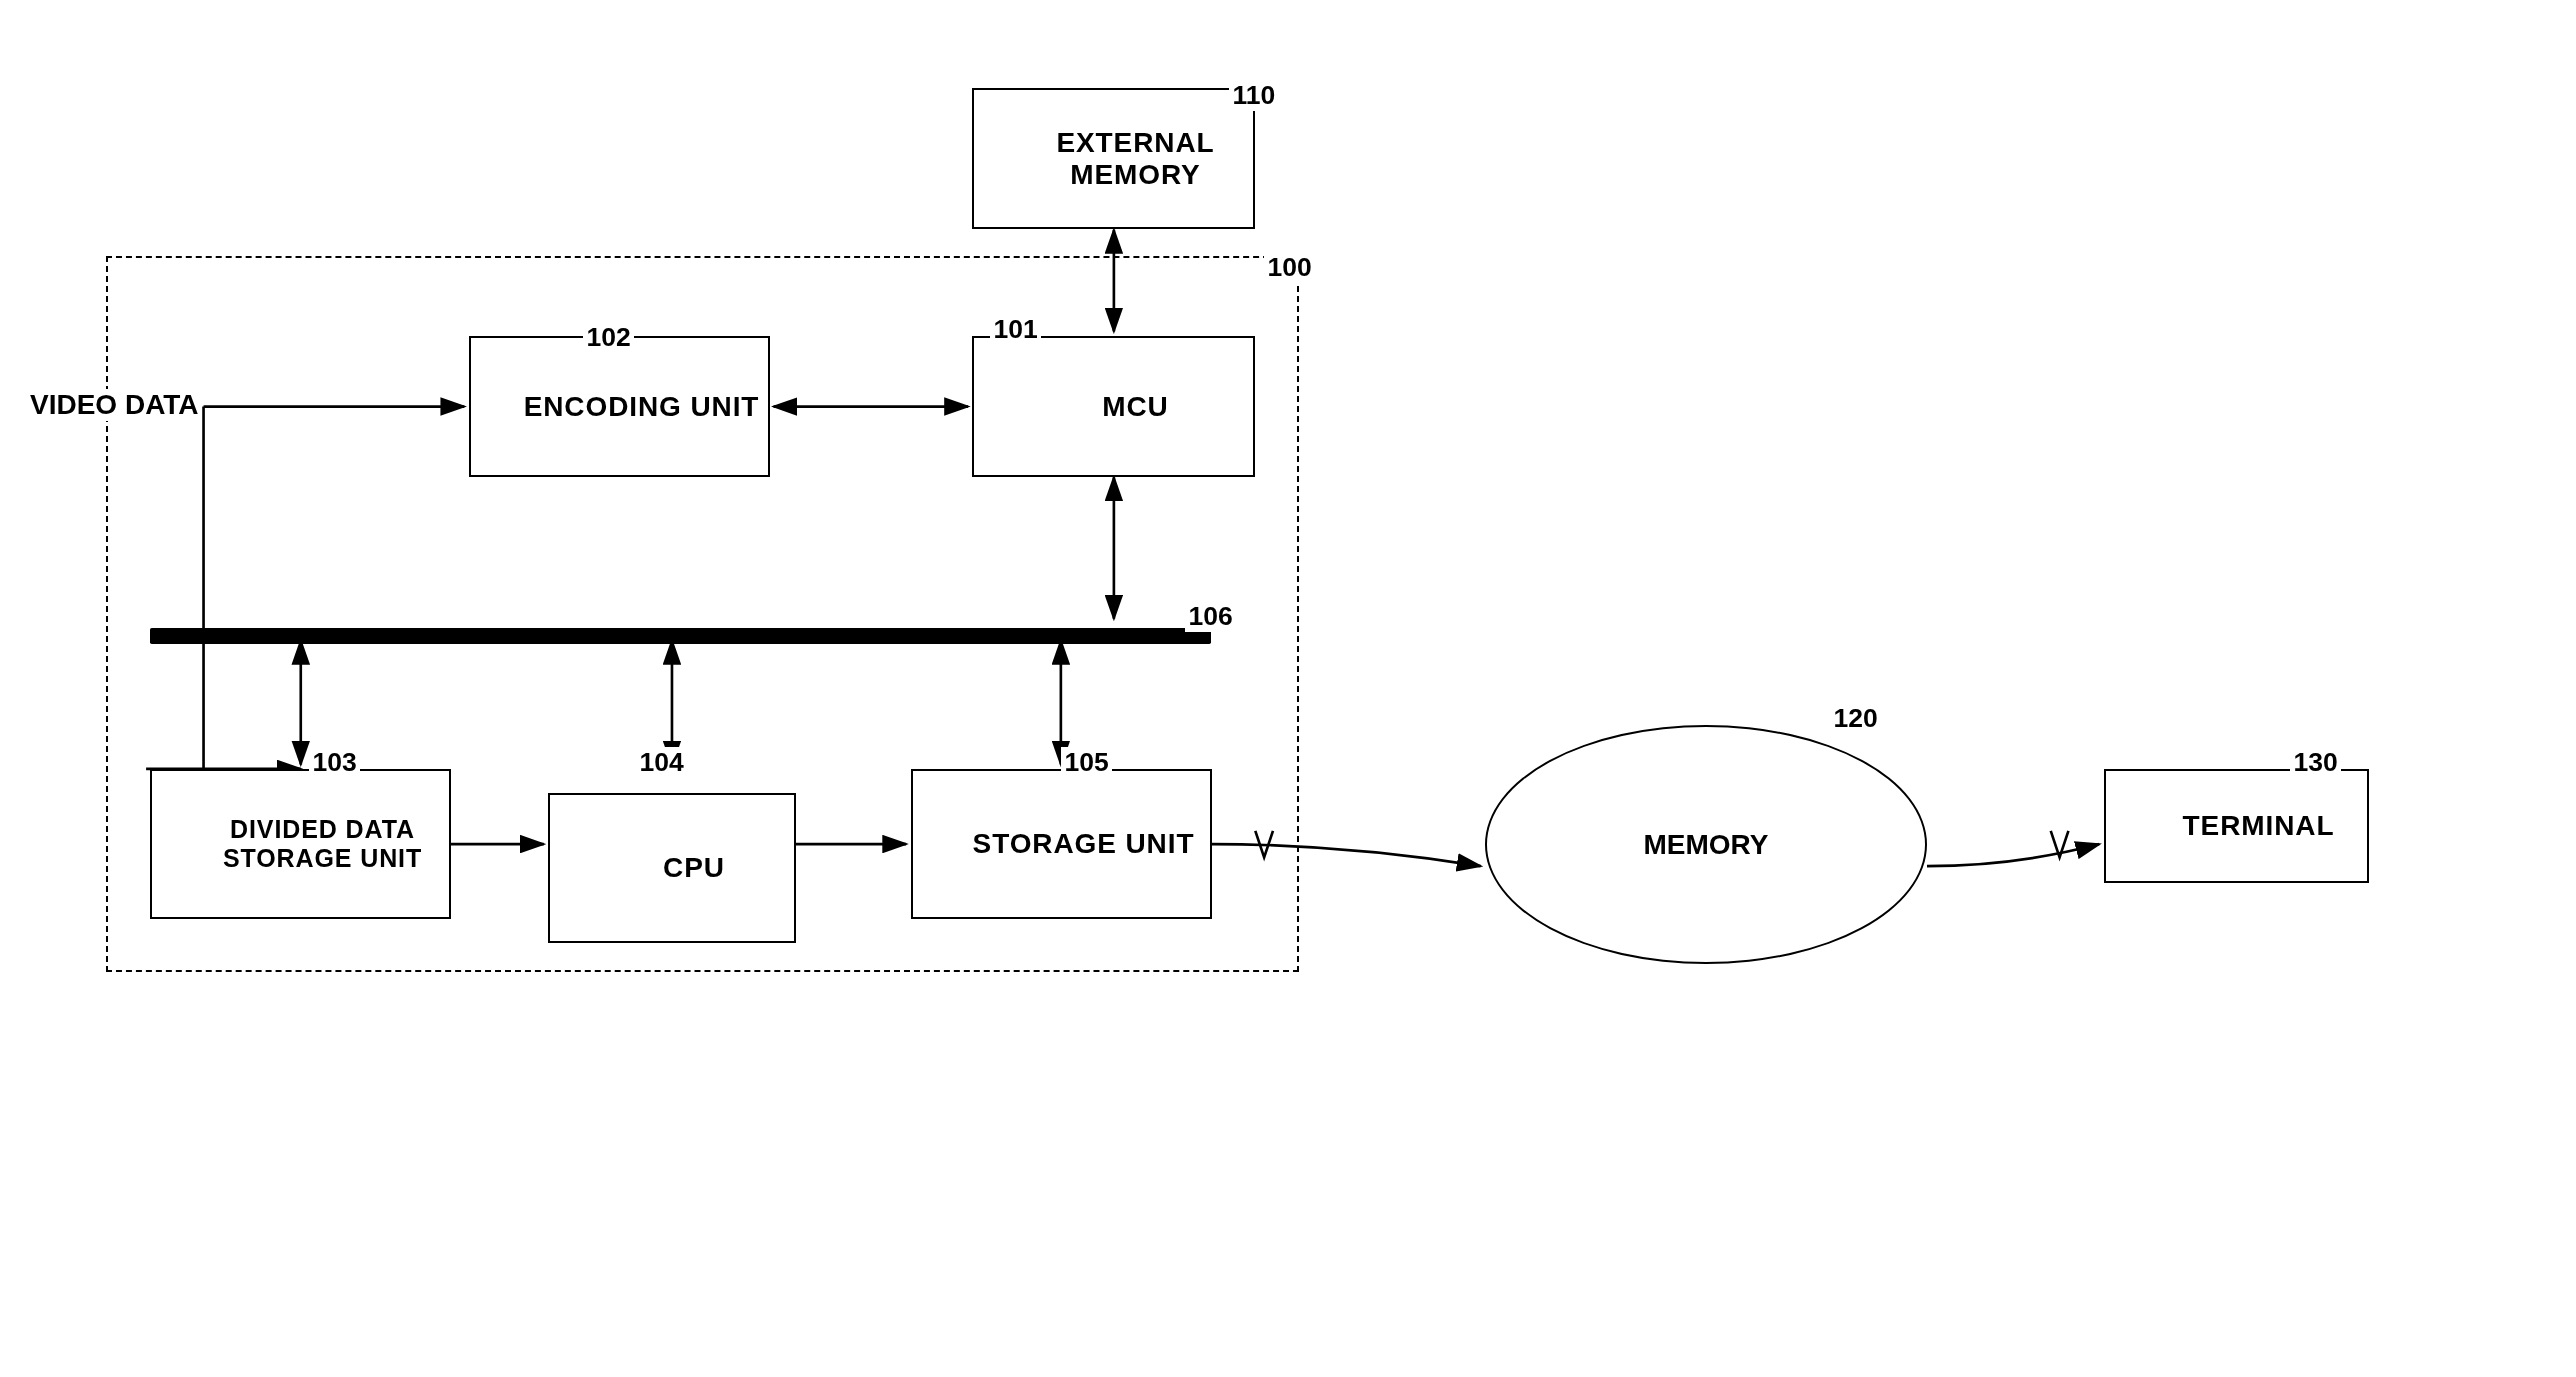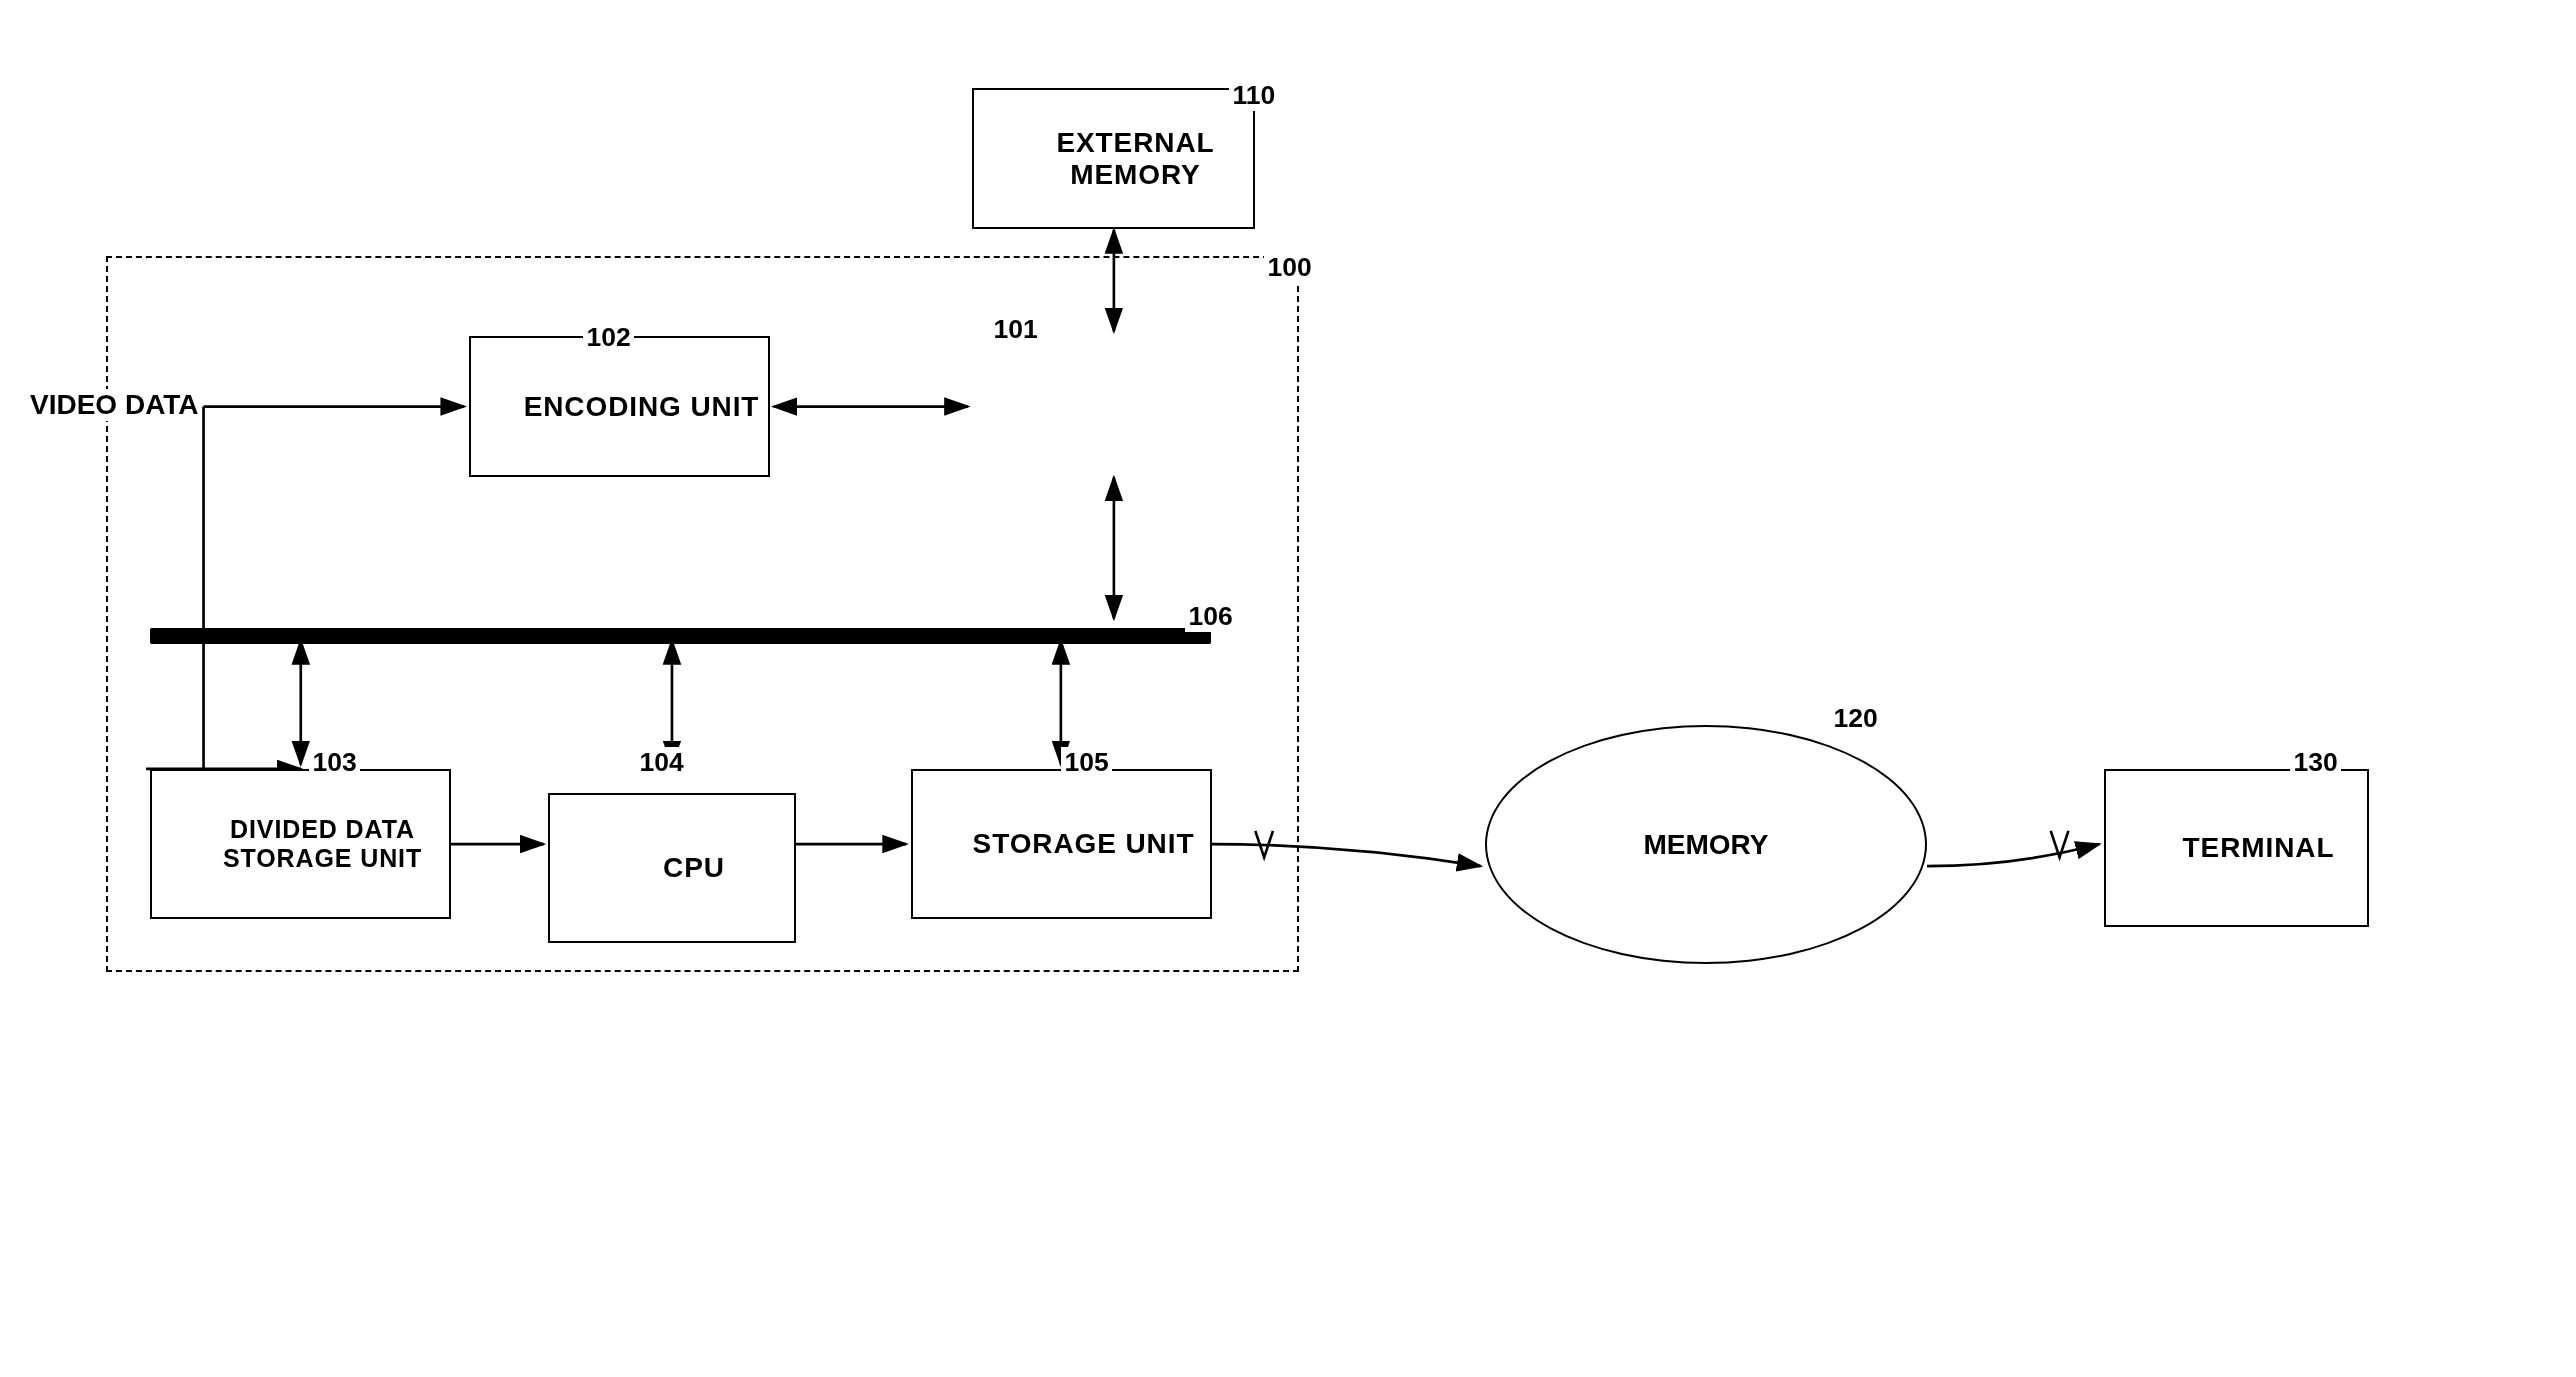--- a/index.html
+++ b/index.html
@@ -125,20 +125,23 @@
 
   <div class="bus-bar" style="left: 150px; top: 628px; width: 1061px; height: 16px;"></div>
 
   <div class="dashed-box" style="left: 106px; top: 256px; width: 1193px; height: 716px;"></div>
 
   <div class="box" style="left: 972px; top: 88px; width: 283px; height: 141px; white-space: pre-line;">
     <span>EXTERNAL
 MEMORY</span>
   </div>
 
+  <div class="box" style="left: 972px; top: 336px; width: 283px; height: 141px;">
+    <span>MCU</span>
+  </div>
 
   <div class="box" style="left: 469px; top: 336px; width: 301px; height: 141px;">
     <span>ENCODING UNIT</span>
   </div>
 
   <div class="box" style="left: 150px; top: 769px; width: 301px; height: 150px; white-space: pre-line; font-size: 25px;">
     <span>DIVIDED DATA
 STORAGE UNIT</span>
   </div>
 
@@ -147,21 +150,21 @@
   </div>
 
   <div class="box" style="left: 911px; top: 769px; width: 301px; height: 150px;">
     <span>STORAGE UNIT</span>
   </div>
 
   <div class="ellipse" style="left: 1485px; top: 725px; width: 442px; height: 239px;">
     <span>MEMORY</span>
   </div>
 
-  <div class="box" style="left: 2104px; top: 769px; width: 265px; height: 158px;">
+  <div class="box" style="left: 2104px; top: 769px; width: 265px; height: 114px;">
     <span>TERMINAL</span>
   </div>
 
   <div class="label" style="left: 1229px; top: 80px;">110</div>
 
   <div class="label" style="left: 1264px; top: 252px;">100</div>
 
   <div class="label" style="left: 990px; top: 314px;">101</div>
 
   <div class="label" style="left: 583px; top: 322px;">102</div>

